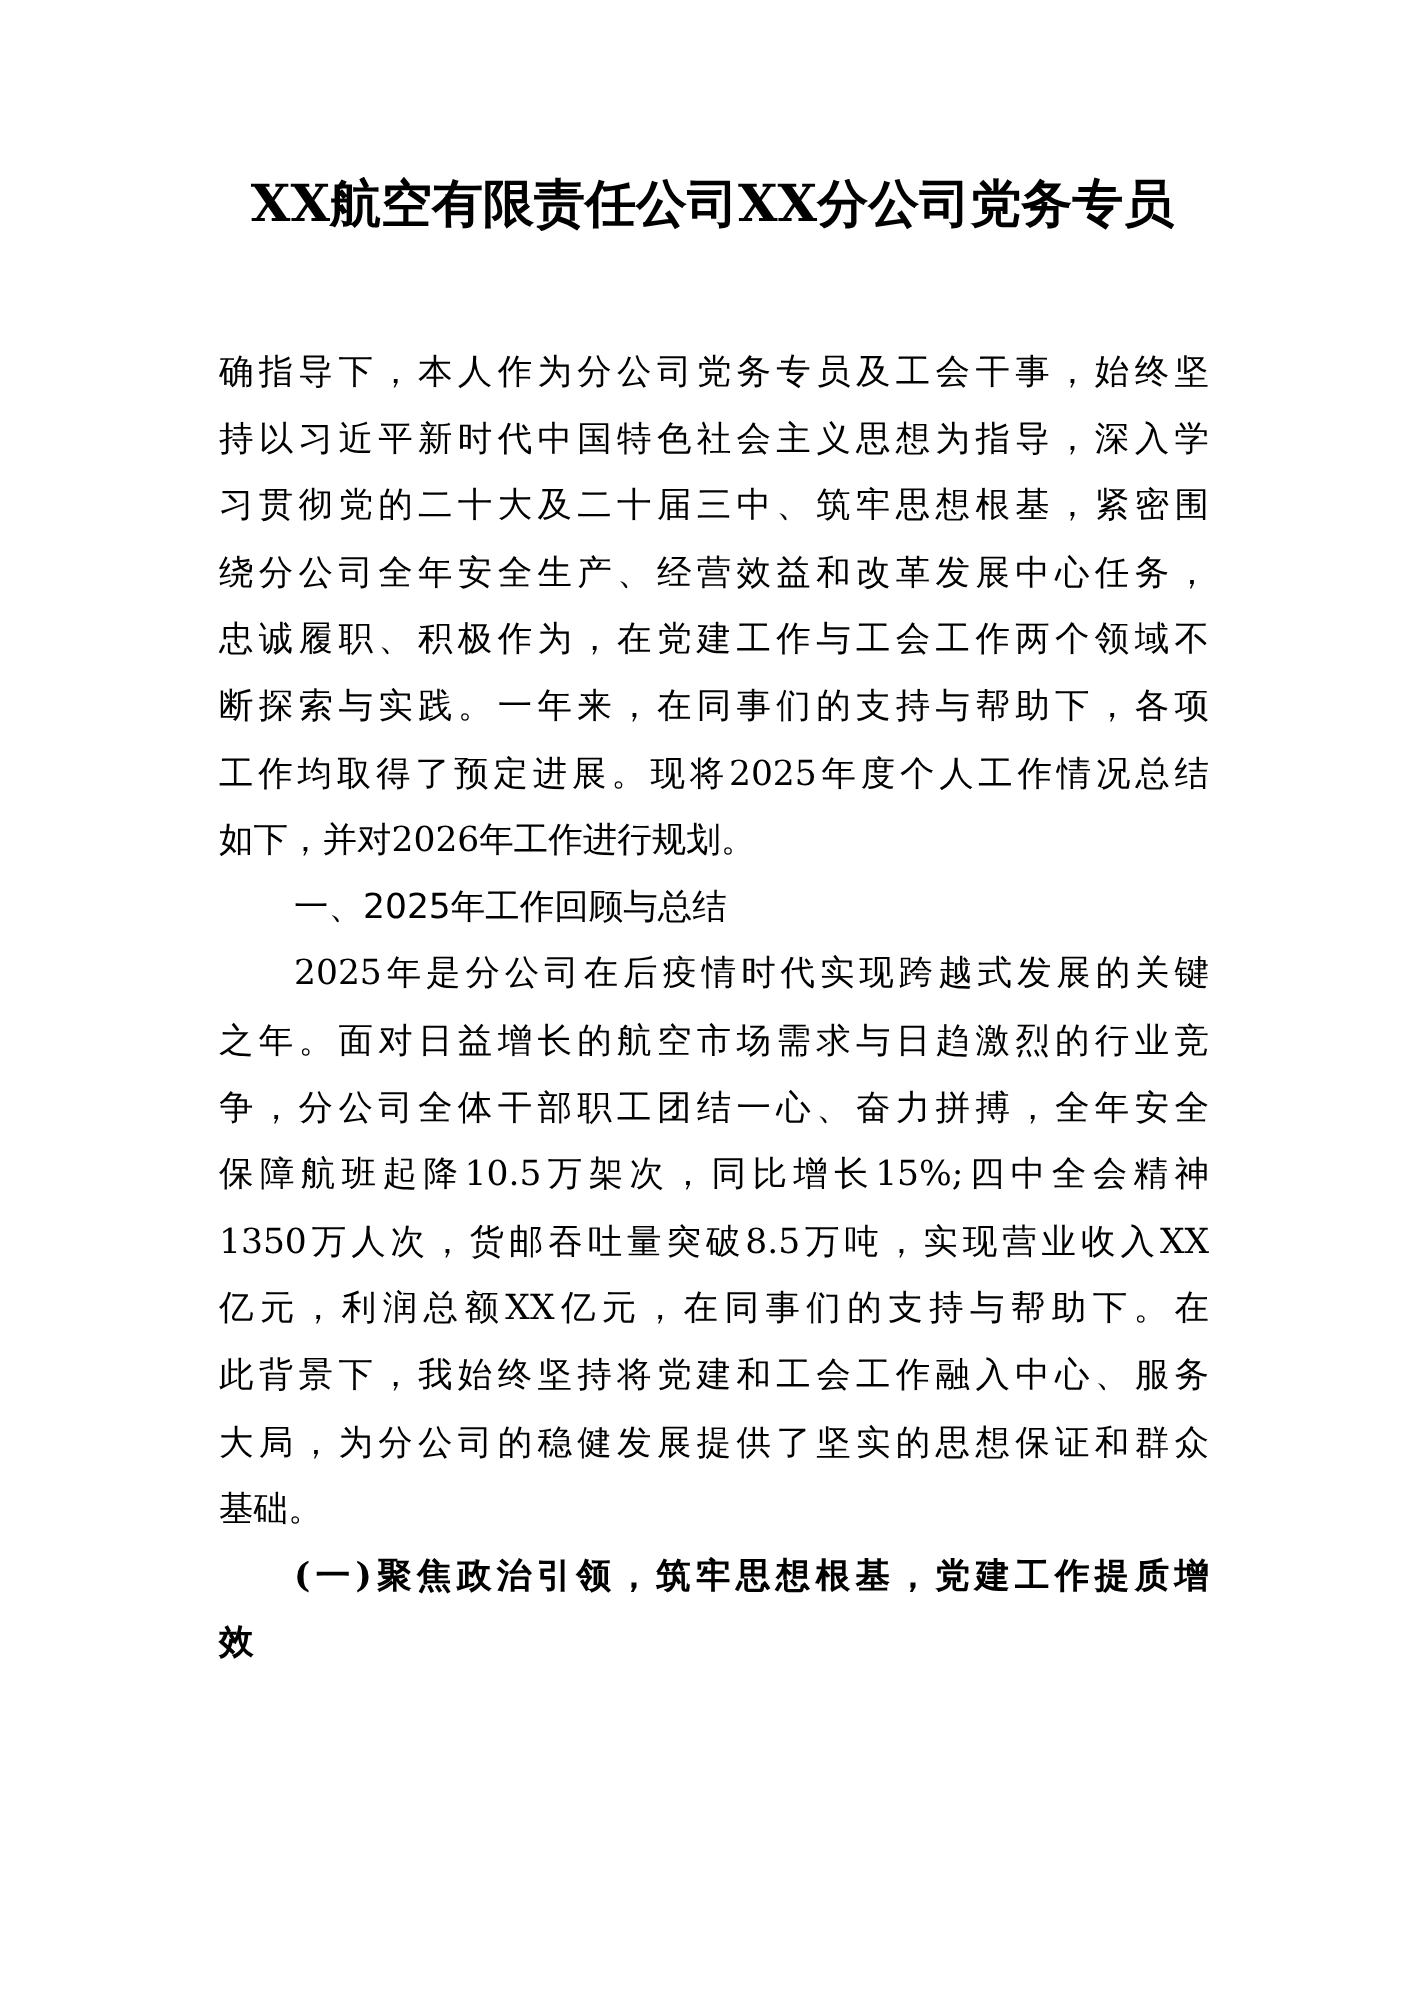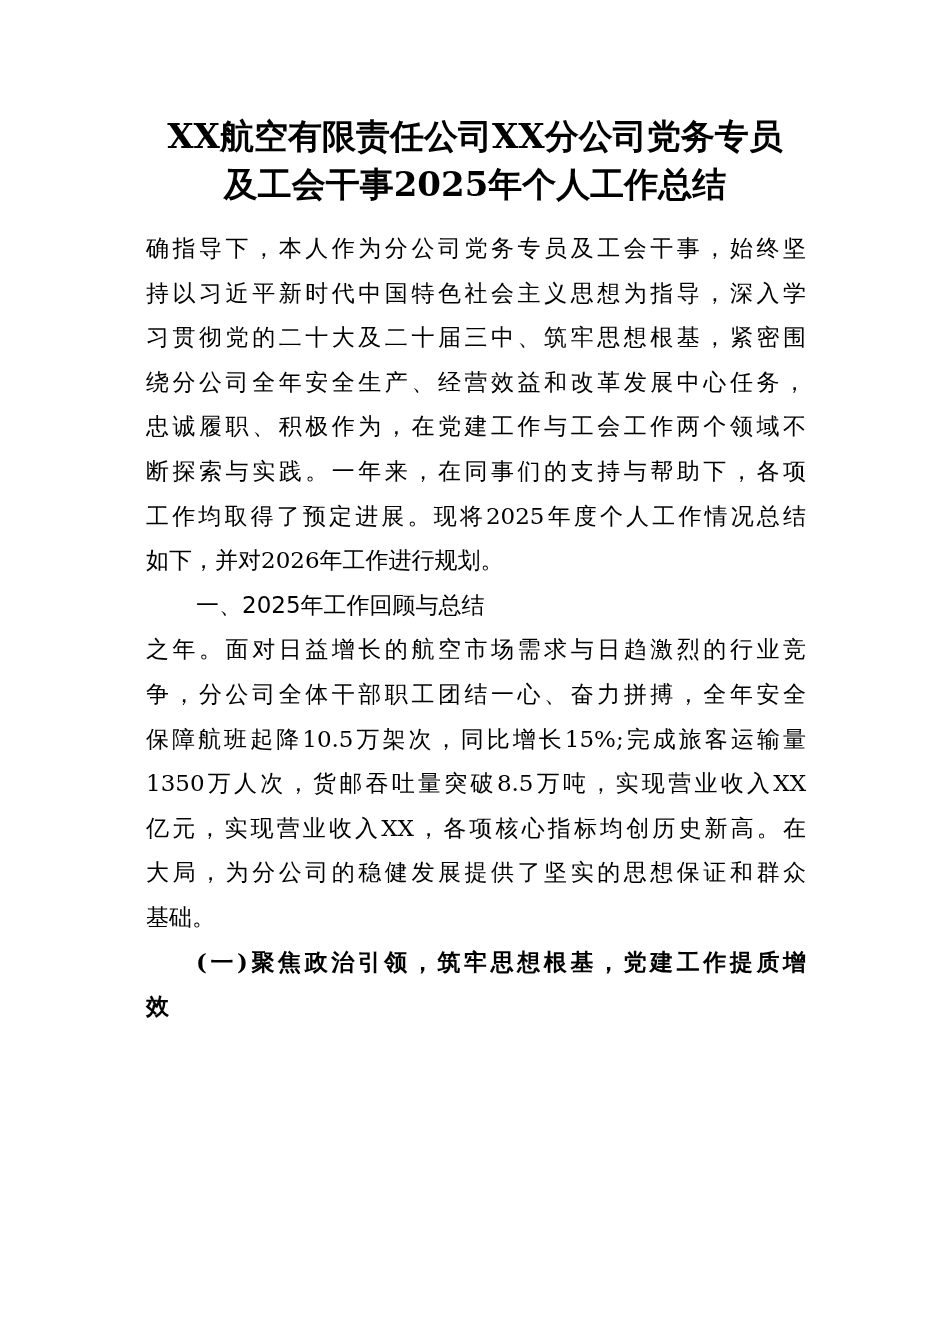--- a/index.html
+++ b/index.html
@@ -72,46 +72,47 @@
       font-weight: bold;
     }
   </style>
 </head>
 <body>
 
 <div class="page">
 
   <div class="title">
     <span class="title-line">XX航空有限责任公司XX分公司党务专员</span>
-    <span class="title-line">及工会干事2025年个人工作总结</span>
   </div>
 
   <div class="body-text">
 
     <div>
       <span class="line">确指导下，本人作为分公司党务专员及工会干事，始终坚</span>
       <span class="line">持以习近平新时代中国特色社会主义思想为指导，深入学</span>
       <span class="line">习贯彻党的二十大及二十届三中、筑牢思想根基，紧密围</span>
       <span class="line">绕分公司全年安全生产、经营效益和改革发展中心任务，</span>
       <span class="line">忠诚履职、积极作为，在党建工作与工会工作两个领域不</span>
       <span class="line">断探索与实践。一年来，在同事们的支持与帮助下，各项</span>
       <span class="line">工作均取得了预定进展。现将2025年度个人工作情况总结</span>
       <span class="line last">如下，并对2026年工作进行规划。</span>
     </div>
 
     <div>
       <span class="line indent heading-line last">一、2025年工作回顾与总结</span>
     </div>
 
     <div>
+      <span class="line indent">2025年是分公司在后疫情时代实现跨越式发展的关键</span>
       <span class="line">之年。面对日益增长的航空市场需求与日趋激烈的行业竞</span>
       <span class="line">争，分公司全体干部职工团结一心、奋力拼搏，全年安全</span>
-      <span class="line">保障航班起降10.5万架次，同比增长15%;完成旅客运输量</span>
+      <span class="line">保障航班起降10.5万架次，同比增长15%;四中全会精神</span>
       <span class="line">1350万人次，货邮吞吐量突破8.5万吨，实现营业收入XX</span>
-      <span class="line">亿元，实现营业收入XX，各项核心指标均创历史新高。在</span>
+      <span class="line">亿元，利润总额XX亿元，在同事们的支持与帮助下。在</span>
+      <span class="line">此背景下，我始终坚持将党建和工会工作融入中心、服务</span>
       <span class="line">大局，为分公司的稳健发展提供了坚实的思想保证和群众</span>
       <span class="line last">基础。</span>
     </div>
 
     <div>
       <span class="line indent subheading-line">(一)聚焦政治引领，筑牢思想根基，党建工作提质增</span>
       <span class="line subheading-line last">效</span>
     </div>
 
   </div>

